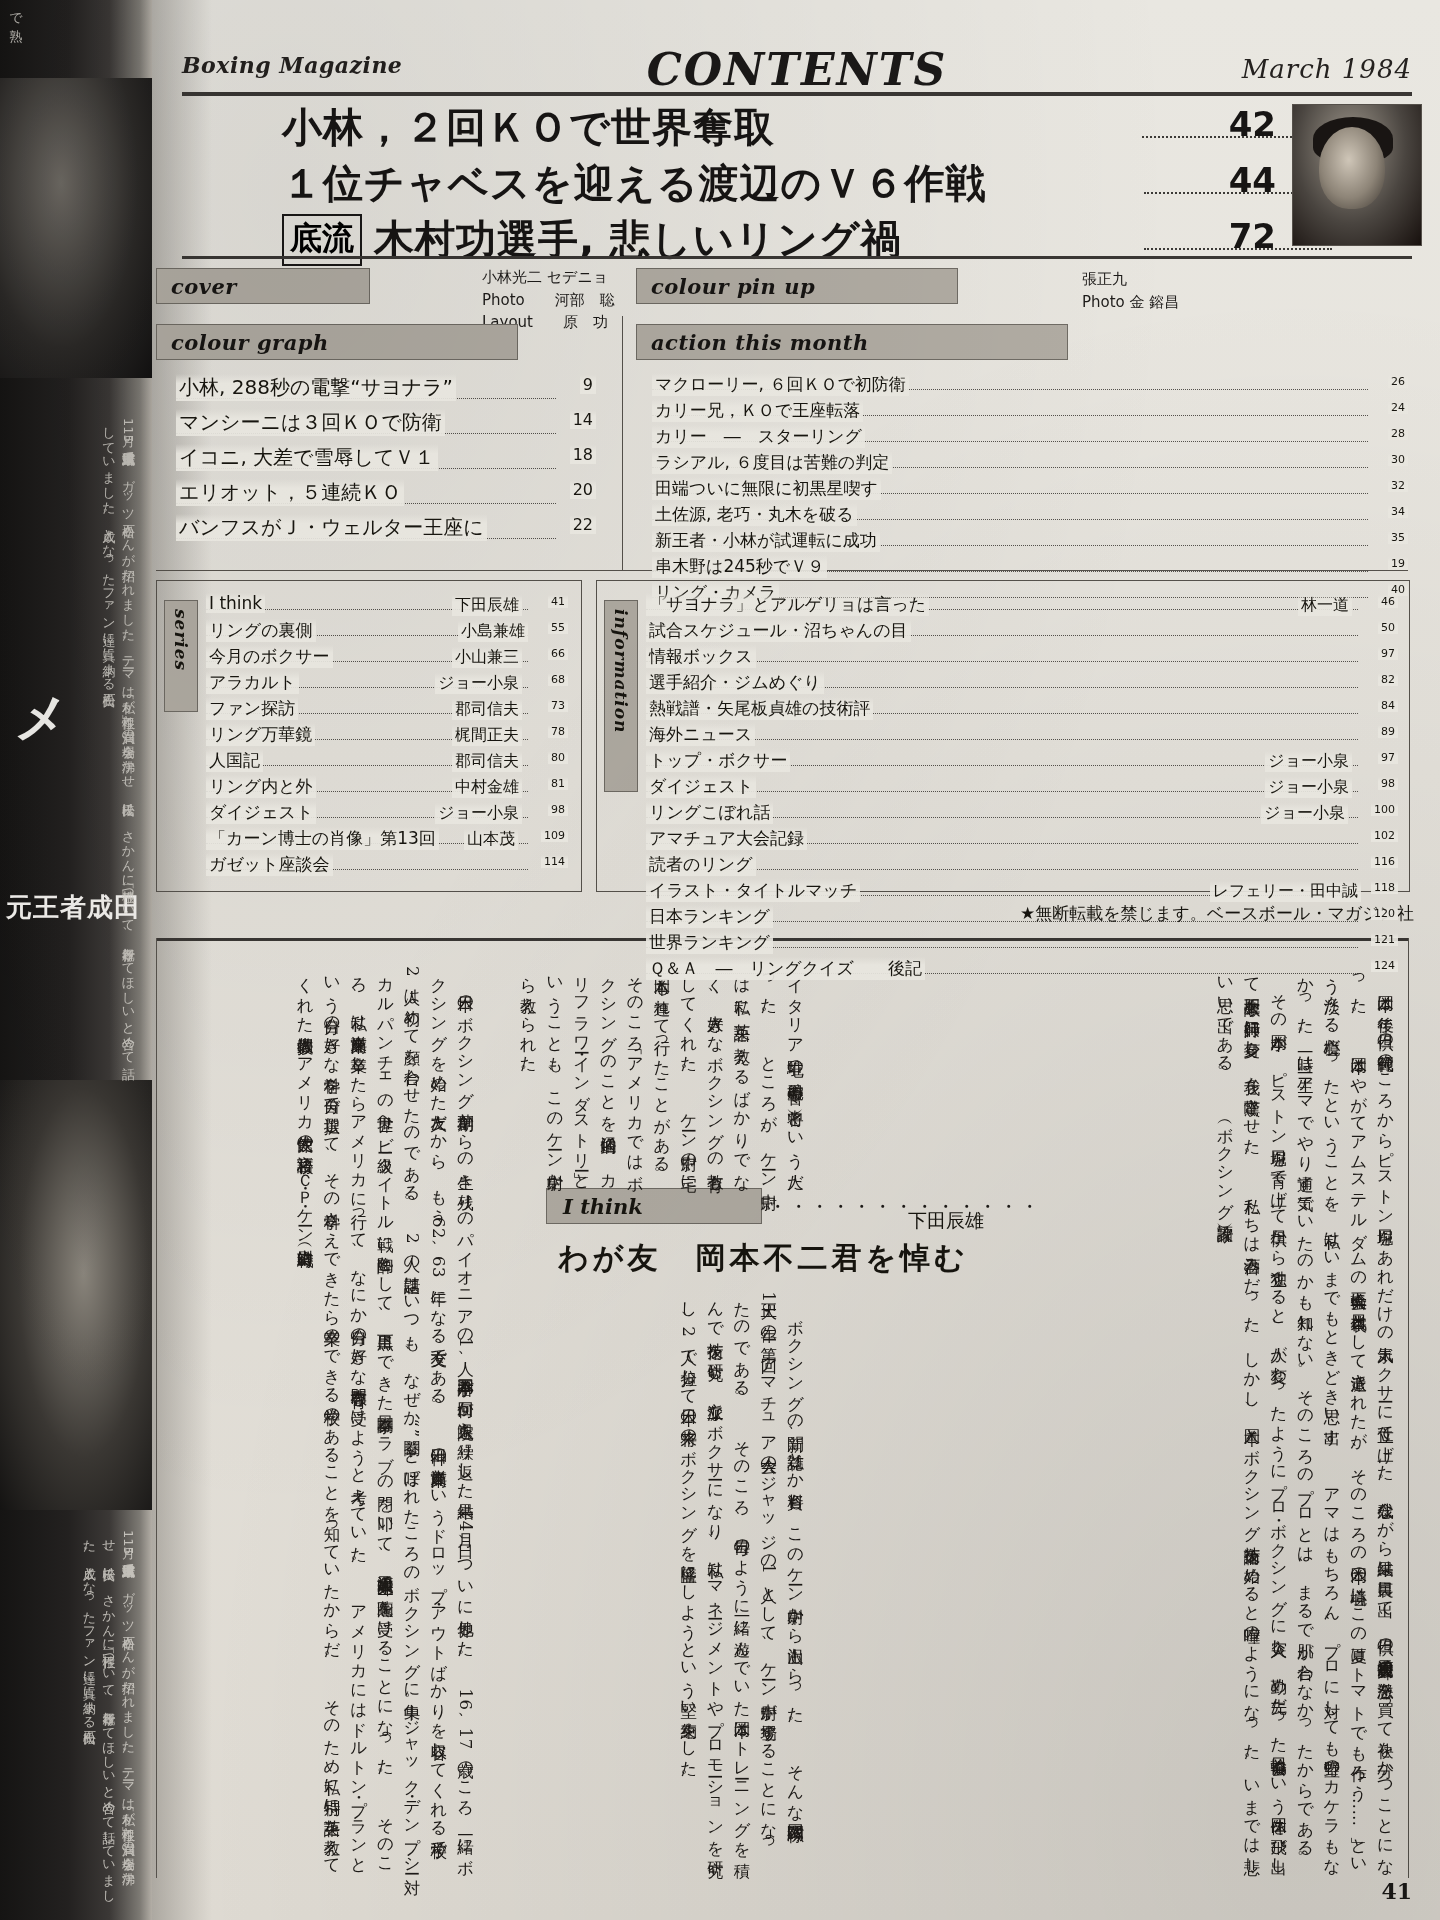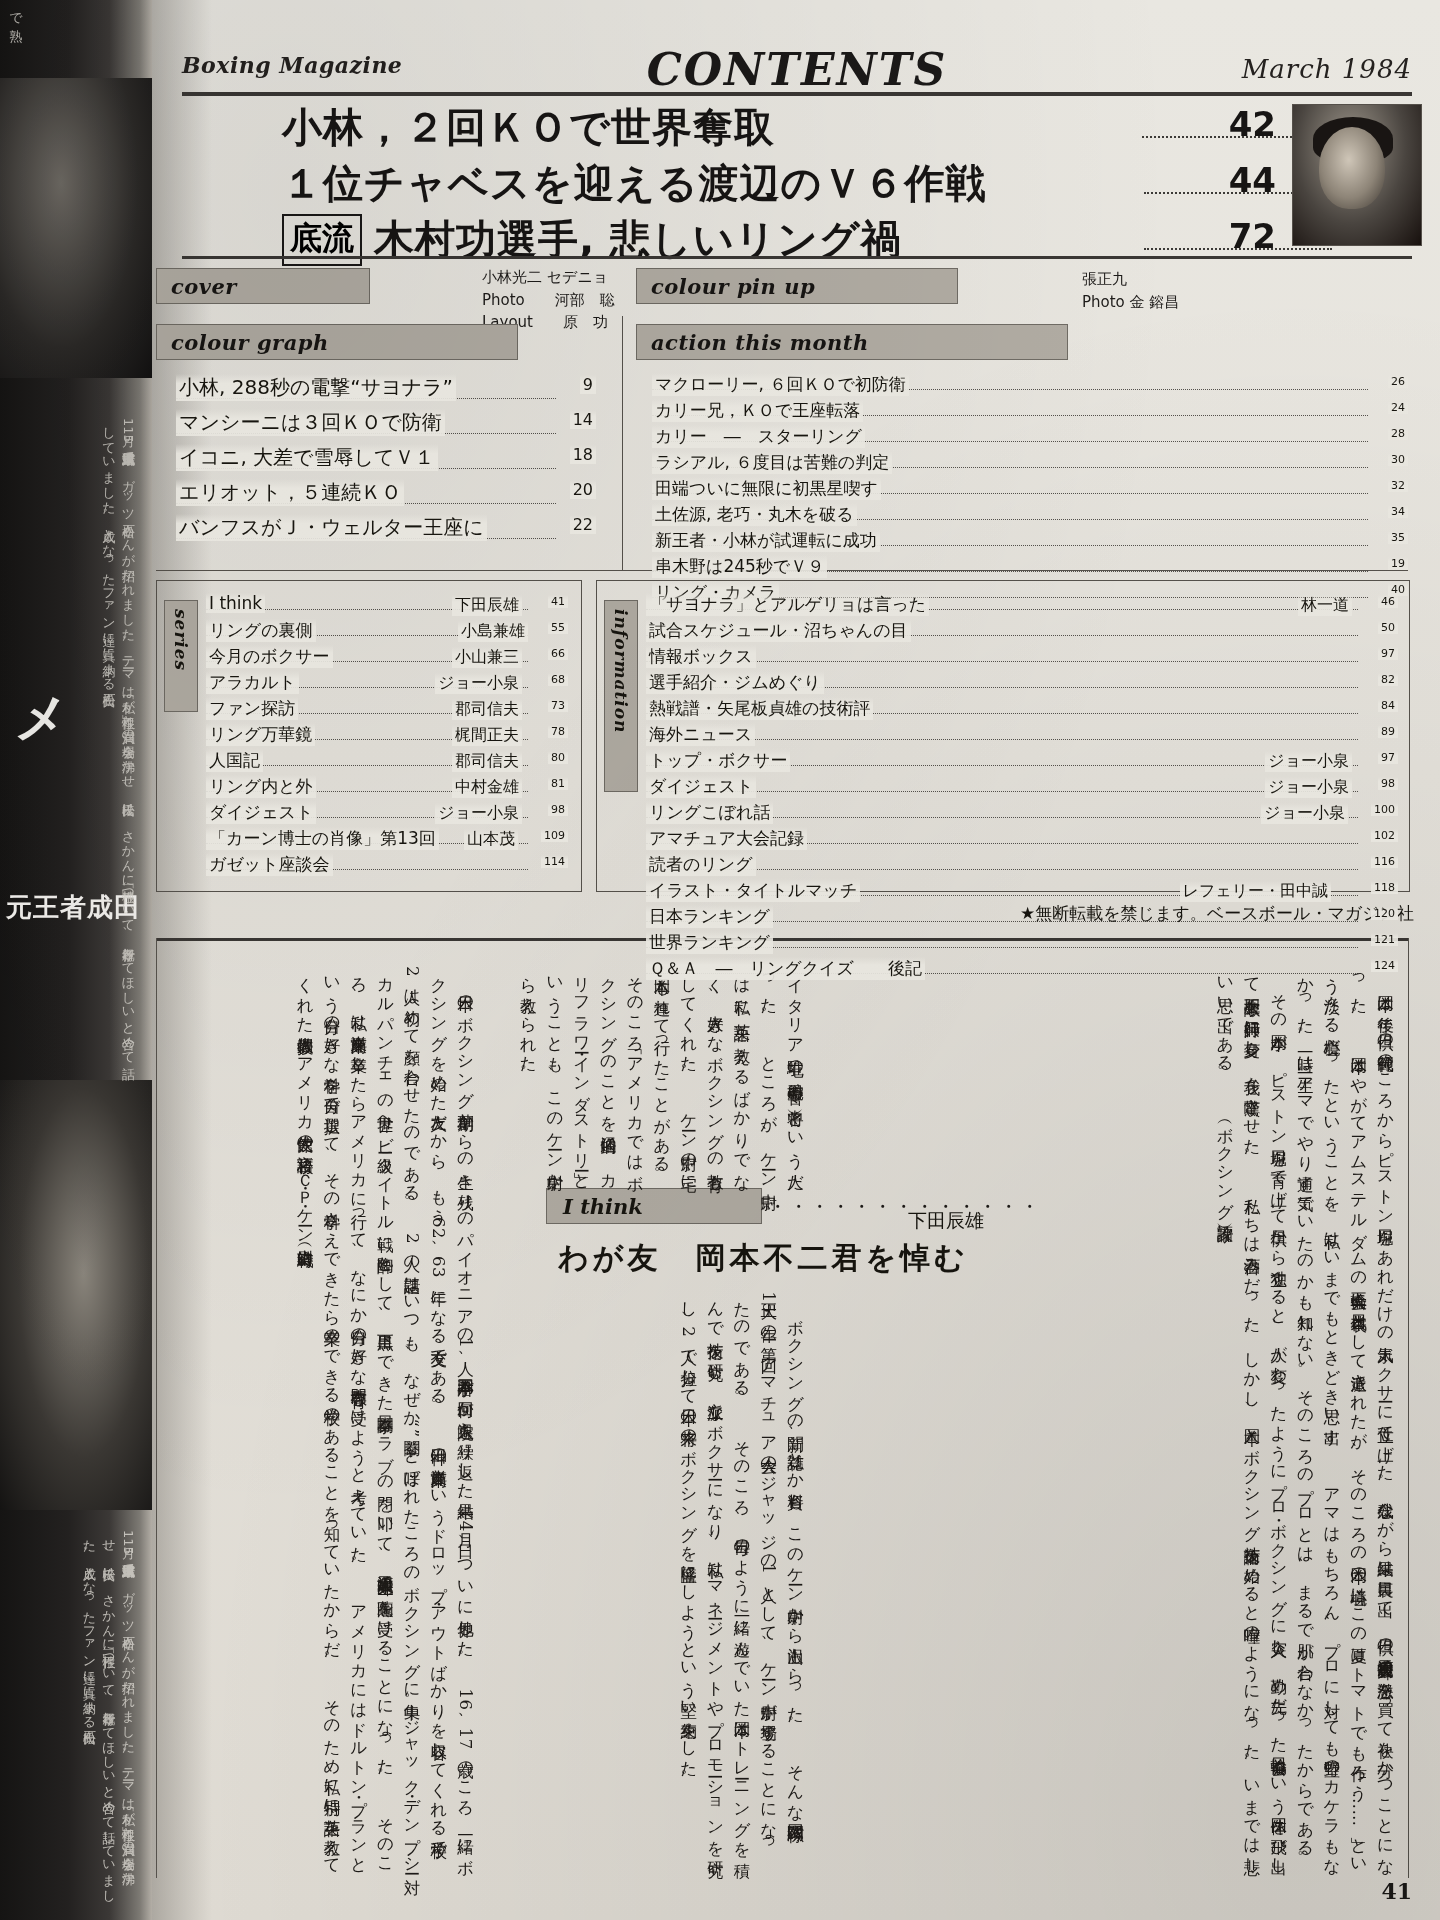--- a/index.html
+++ b/index.html
@@ -640,21 +640,21 @@
       </div>
       <div class="row">
         <span class="leader"></span>
         <span class="t">読者のリング</span>
         <span class="by" style="right:50px;"></span>
         <span class="pg">116</span>
       </div>
       <div class="row">
         <span class="leader"></span>
         <span class="t">イラスト・タイトルマッチ</span>
-        <span class="by" style="right:67px;">レフェリー・田中誠</span>
+        <span class="by" style="right:37px;">レフェリー・田中誠</span>
         <span class="pg">118</span>
       </div>
       <div class="row">
         <span class="leader"></span>
         <span class="t">日本ランキング</span>
         <span class="by" style="right:50px;"></span>
         <span class="pg">120</span>
       </div>
       <div class="row">
         <span class="leader"></span>

